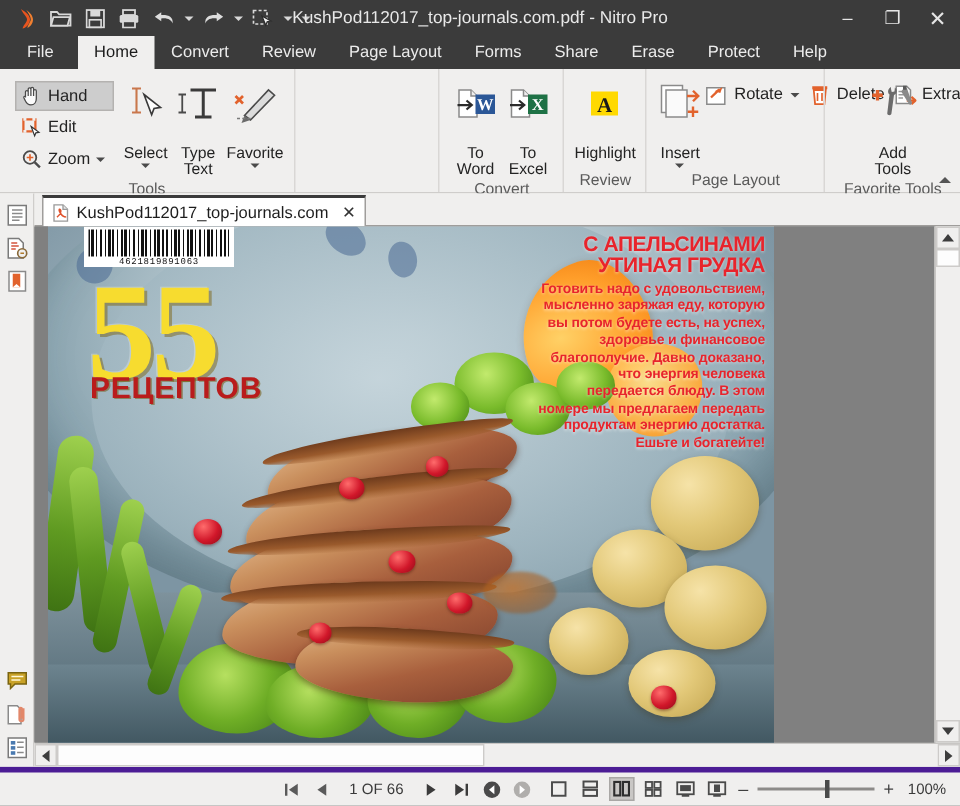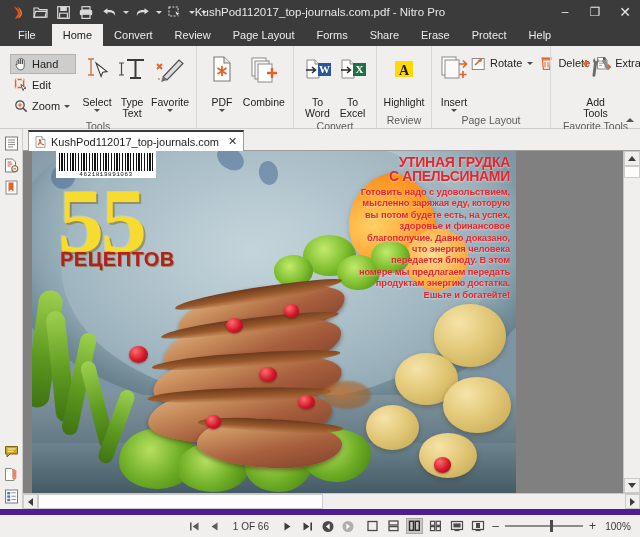--- a/index.html
+++ b/index.html
@@ -159,21 +159,21 @@
 
   .hscroll{height:15px;background:#f0efee;border-top:1px solid #c8c6c4;display:flex;flex:none;}
   .hs-arrow{width:15px;display:flex;align-items:center;justify-content:center;background:#f0efee;border:1px solid #cdcbc9;box-sizing:border-box;}
   .hs-arrow i{width:0;height:0;border-top:4px solid transparent;border-bottom:4px solid transparent;}
   .hs-arrow.left i{border-right:5px solid #3d3d3d;}
   .hs-arrow.right i{border-left:5px solid #3d3d3d;}
   .hs-track{flex:1;position:relative;background:#f0efee;}
   .hs-thumb{position:absolute;top:0;bottom:0;left:0;width:285px;background:#fdfdfd;border:1px solid #cdcbc9;box-sizing:border-box;}
 
   
-  .statusbar{height:22px;background:#f0efee;border-top:6px solid #4c1d95;display:flex;align-items:center;flex:none;padding:0 6px;}
+  .statusbar{height:22px;background:#f0efee;border-top:4px solid #4c1d95;display:flex;align-items:center;flex:none;padding:0 6px;}
   .sb-left{flex:1;}
   .sb-center{display:flex;align-items:center;gap:3px;}
   .sb-right{display:flex;align-items:center;gap:4px;margin-left:8px;}
   .navb{width:17px;height:16px;display:flex;align-items:center;justify-content:center;}
   .pagecount{font-size:10px;color:#3a3a3a;padding:0 7px;white-space:nowrap;}
   .viewb{width:17px;height:16px;display:flex;align-items:center;justify-content:center;border:1px solid transparent;box-sizing:border-box;}
   .viewb.active{background:#c9c7c5;border:1px solid #a9a7a5;}
   .zoomsign{font-size:12px;color:#3f3f3f;width:11px;text-align:center;}
   .zslider{width:78px;height:14px;position:relative;display:flex;align-items:center;}
   .zslider .ztrack{position:absolute;left:0;right:0;height:2px;background:#8d8b89;}
@@ -331,44 +331,20 @@
               </svg>
           </span>
           <span class="bl">Favorite</span>
           <span class="bcar"></span>
         </div>
       </div>
       <div class="glabel">Tools</div>
     </div>
 
     <div class="rgroup" style="width:96px">
-      <div class="gbody" style="justify-content:center">
-        <div class="bigbtn" style="width:42px">
-          <span class="bi">
-            <svg width="26" height="28" viewBox="0 0 26 28">
-                <path d="M5 2h10l6 6v18H5z" fill="#fff" stroke="#7a7a7a" stroke-width="1.1"></path>
-                <path d="M15 2v6h6" fill="#e8e8e8" stroke="#7a7a7a" stroke-width="1.1"></path>
-                <path d="M13 11v10M8.5 13l9 6M17.5 13l-9 6" stroke="#e2622c" stroke-width="1.8"></path>
-              </svg>
-          </span>
-          <span class="bl">PDF</span>
-          <span class="bcar"></span>
-        </div>
-        <div class="bigbtn" style="width:52px">
-          <span class="bi">
-            <svg width="30" height="28" viewBox="0 0 30 28">
-                <rect x="3" y="3" width="14" height="18" fill="#fff" stroke="#8a8a8a" stroke-width="1"></rect>
-                <rect x="6" y="6" width="14" height="18" fill="#f4f4f4" stroke="#8a8a8a" stroke-width="1"></rect>
-                <rect x="9" y="9" width="14" height="18" fill="#fff" stroke="#8a8a8a" stroke-width="1"></rect>
-                <path d="M23 13v10M18 18h10" stroke="#e2622c" stroke-width="2.4"></path>
-              </svg>
-          </span>
-          <span class="bl">Combine</span>
-        </div>
-      </div>
     </div>
 
     <div class="rgroup" style="width:82px">
       <div class="gbody" style="justify-content:center">
         <div class="bigbtn" style="width:40px">
           <span class="bi">
             <svg width="30" height="28" viewBox="0 0 30 28">
                 <path d="M4 5h8l4 4v14H4z" fill="#fff" stroke="#8a8a8a" stroke-width="1"></path>
                 <path d="M12 5v4h4" fill="#eee" stroke="#8a8a8a" stroke-width="1"></path>
                 <path d="M3 15h9M9 12l3.5 3L9 18" stroke="#2b2b2b" stroke-width="1.5" fill="none"></path>
@@ -615,22 +591,22 @@
 
               <div class="barcode">
                 <div class="bars"></div>
                 <div class="bcnum">4621819891063</div>
               </div>
 
               <div class="fiftyfive">55</div>
               <div class="recepts">РЕЦЕПТОВ</div>
 
               <div class="rcol">
+                <div class="rtitle">С АПЕЛЬСИНАМИ</div>
                 <div class="rtitle">УТИНАЯ ГРУДКА</div>
-                <div class="rtitle">С АПЕЛЬСИНАМИ</div>
                 <div class="rbody">Готовить надо с удовольствием, мысленно заряжая еду, которую вы потом будете есть, на успех, здоровье и финансовое благополучие. Давно доказано, что энергия человека передается блюду. В этом номере мы предлагаем передать продуктам энергию достатка. Ешьте и богатейте!</div>
               </div>
             </div>
           </div>
 
         </div>
 
         <div class="vscroll">
           <div class="vs-arrow up">
               <i></i>

